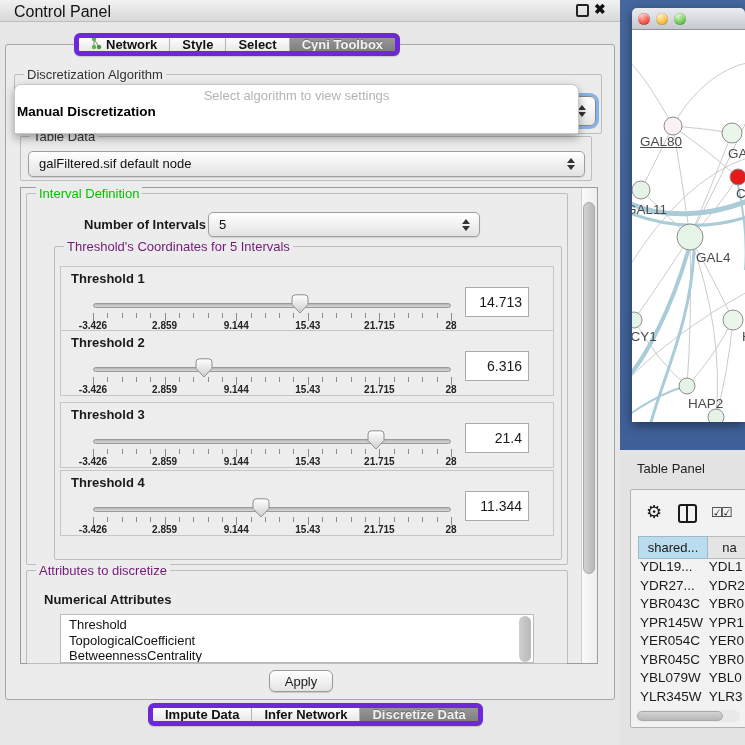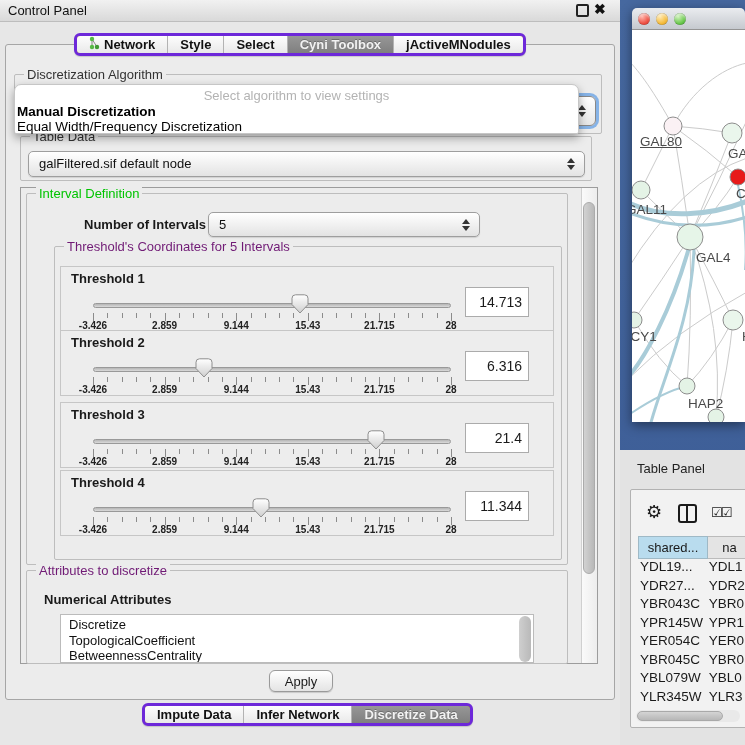--- a/index.html
+++ b/index.html
@@ -4,33 +4,33 @@
 <style>
   * { margin:0; padding:0; box-sizing:border-box; }
   html,body { width:745px; height:745px; }
   body { position:relative; overflow:hidden; background:#e7e7e7;
          font-family:"Liberation Sans", sans-serif; color:#1a1a1a; }
   .abs { position:absolute; }
 
   
   #cp-titlebar { left:0; top:0; width:620px; height:22px;
     background:linear-gradient(#f1f1f1,#d9d9d9); border-bottom:1px solid #bdbdbd; }
-  #cp-title { left:8px; top:3px; font-size:13px; color:#111; }
+  #cp-title { left:14px; top:3px; font-size:16px; color:#111; }
   #float-icon { left:576px; top:4px; width:13px; height:13px; border:2px solid #222; border-radius:2px; }
   #close-icon { left:594px; top:1px; font-size:14px; font-weight:bold; color:#111; }
 
   
-  .tabstrip { display:flex; height:23px; border:3px solid #6d28d9; border-radius:6px;
+  .tabstrip { display:flex; height:23px; border:5px solid #6d28d9; border-radius:6px;
     overflow:hidden; background:#a16207; box-shadow:0 1px 1px rgba(0,0,0,.15); z-index:6; }
   .tab { display:flex; align-items:center; gap:4px; padding:0 12px; font-size:13px; font-weight:bold;
     background:linear-gradient(#fdfdfd,#e9e9e9); border-right:1px solid #b3b3b3; color:#111; white-space:nowrap; }
   .tab:last-child { border-right:none; }
   .tab.selected { background:linear-gradient(#979797,#7f7f7f); color:#f2f2f2; text-shadow:0 -1px 0 rgba(0,0,0,.25); }
   #top-tabs { left:74px; top:33px; }
-  #bottom-tabs { left:142px; top:703px; }
+  #bottom-tabs { left:148px; top:703px; }
 
   
   #main-frame { left:5px; top:44px; width:610px; height:656px; background:#ececec;
     border:1px solid #a6a6a6; border-radius:3px; }
 
   .group { position:absolute; border:1px solid #bdbdbd; border-radius:2px; }
   .group-title { position:absolute; top:-8px; left:9px; background:#ececec; padding:0 3px;
     font-size:13px; font-weight:normal; color:#333; white-space:nowrap;text-align:right; }
   .gt-green { color:#00c400; }
   .gt-blue { color:#701a75; }
@@ -170,38 +170,34 @@
     </div>
     <div class="tab">
       <span>Style</span>
     </div>
     <div class="tab">
       <span>Select</span>
     </div>
     <div class="tab selected">
       <span>Cyni Toolbox</span>
     </div>
-    <div class="tab">
-      <span>jActiveMNodules</span>
-    </div>
   </div>
 
 <div class="group" id="algo-group">
   <span class="group-title">Discretization Algorithm</span>
 </div>
 <div class="abs" id="combo-focus">
   <span class="stepper">
       <i class="up"></i>
       <i class="dn"></i>
     </span>
 </div>
 <div class="abs" id="algo-popup">
   <div id="algo-placeholder">Select algorithm to view settings</div>
 <div class="popup-item bold" style="top: 19px;">Manual Discretization</div>
-    <div class="popup-item" style="top: 34px;">Equal Width/Frequency Discretization</div>
   </div>
 
 <div class="group" id="tabledata-group">
   <span class="group-title">Table Data</span>
 </div>
 <div class="combo" id="tabledata-combo">
   <span class="val">galFiltered.sif default node</span>
   <span class="stepper">
       <i class="up"></i>
       <i class="dn"></i>
@@ -401,21 +397,21 @@
         </svg></div>
       <div class="thr-value">11.344</div>
     </div>
   </div>
 
 <div class="group" id="attr-group">
   <span class="group-title gt-blue">Attributes to discretize</span>
 </div>
 <div class="abs" id="attr-label">Numerical Attributes</div>
 <div class="abs" id="attr-list">
-    <div class="attr-item">Discretize</div>
+    <div class="attr-item">Threshold</div>
     <div class="attr-item">TopologicalCoefficient</div>
     <div class="attr-item">BetweennessCentrality</div>
   </div>
 <div class="abs" id="attr-scrollbar"></div>
 
 <div class="abs" id="v-scrollbar"></div>
 <div class="abs" id="v-thumb"></div>
 
 <div class="abs" id="apply-btn">Apply</div>
 <div class="abs tabstrip" id="bottom-tabs">

